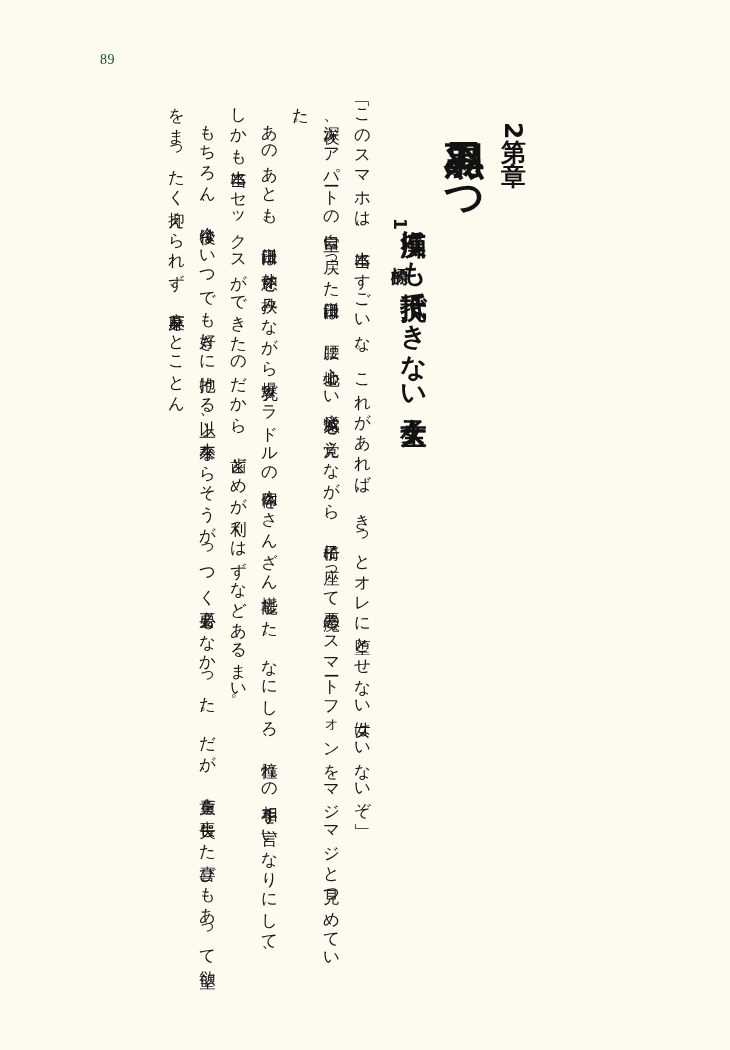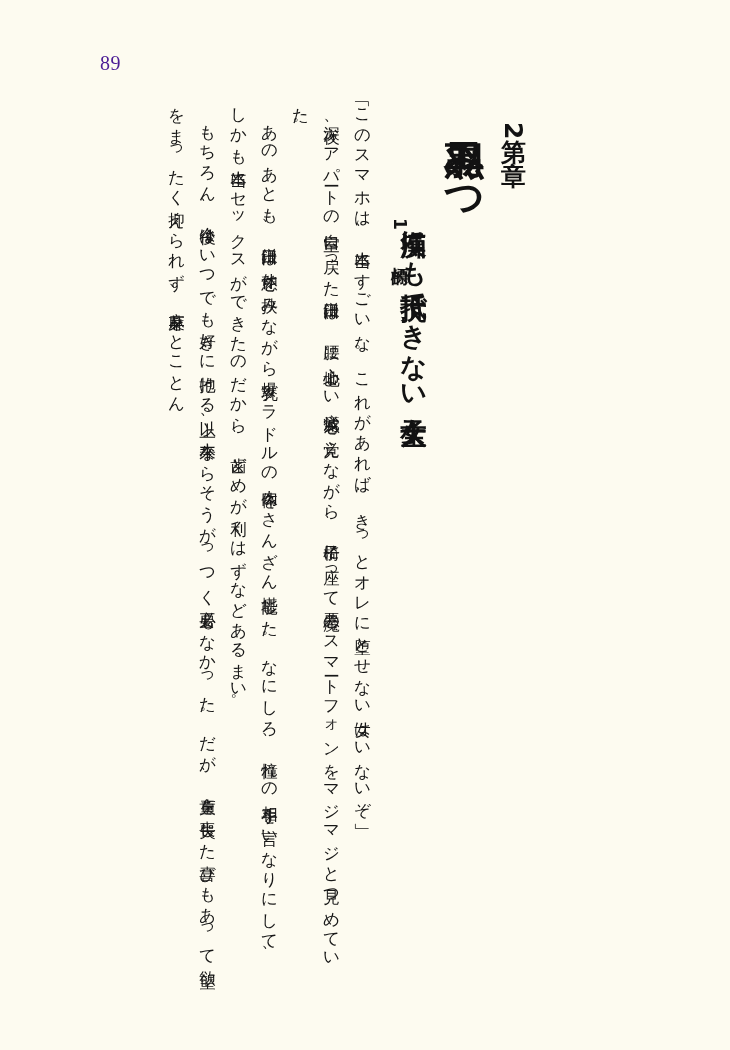--- a/index.html
+++ b/index.html
@@ -21,22 +21,22 @@
     top: 0;
     width: 730px;
     height: 1050px;
     background: #fdfbf0;
   }
   
   .page-number {
     position: absolute;
     left: 100px;
     top: 52px;
-    font-size: 20px;
-    color: #4c1d95;
+    font-size: 14px;
+    color: #14532d;
     letter-spacing: 0.5px;
     font-family: "Liberation Serif", serif;
   }
   
   .chapter-block {
     position: absolute;
     right: 198px;
     top: 110px;
     height: 560px;
     display: flex;

